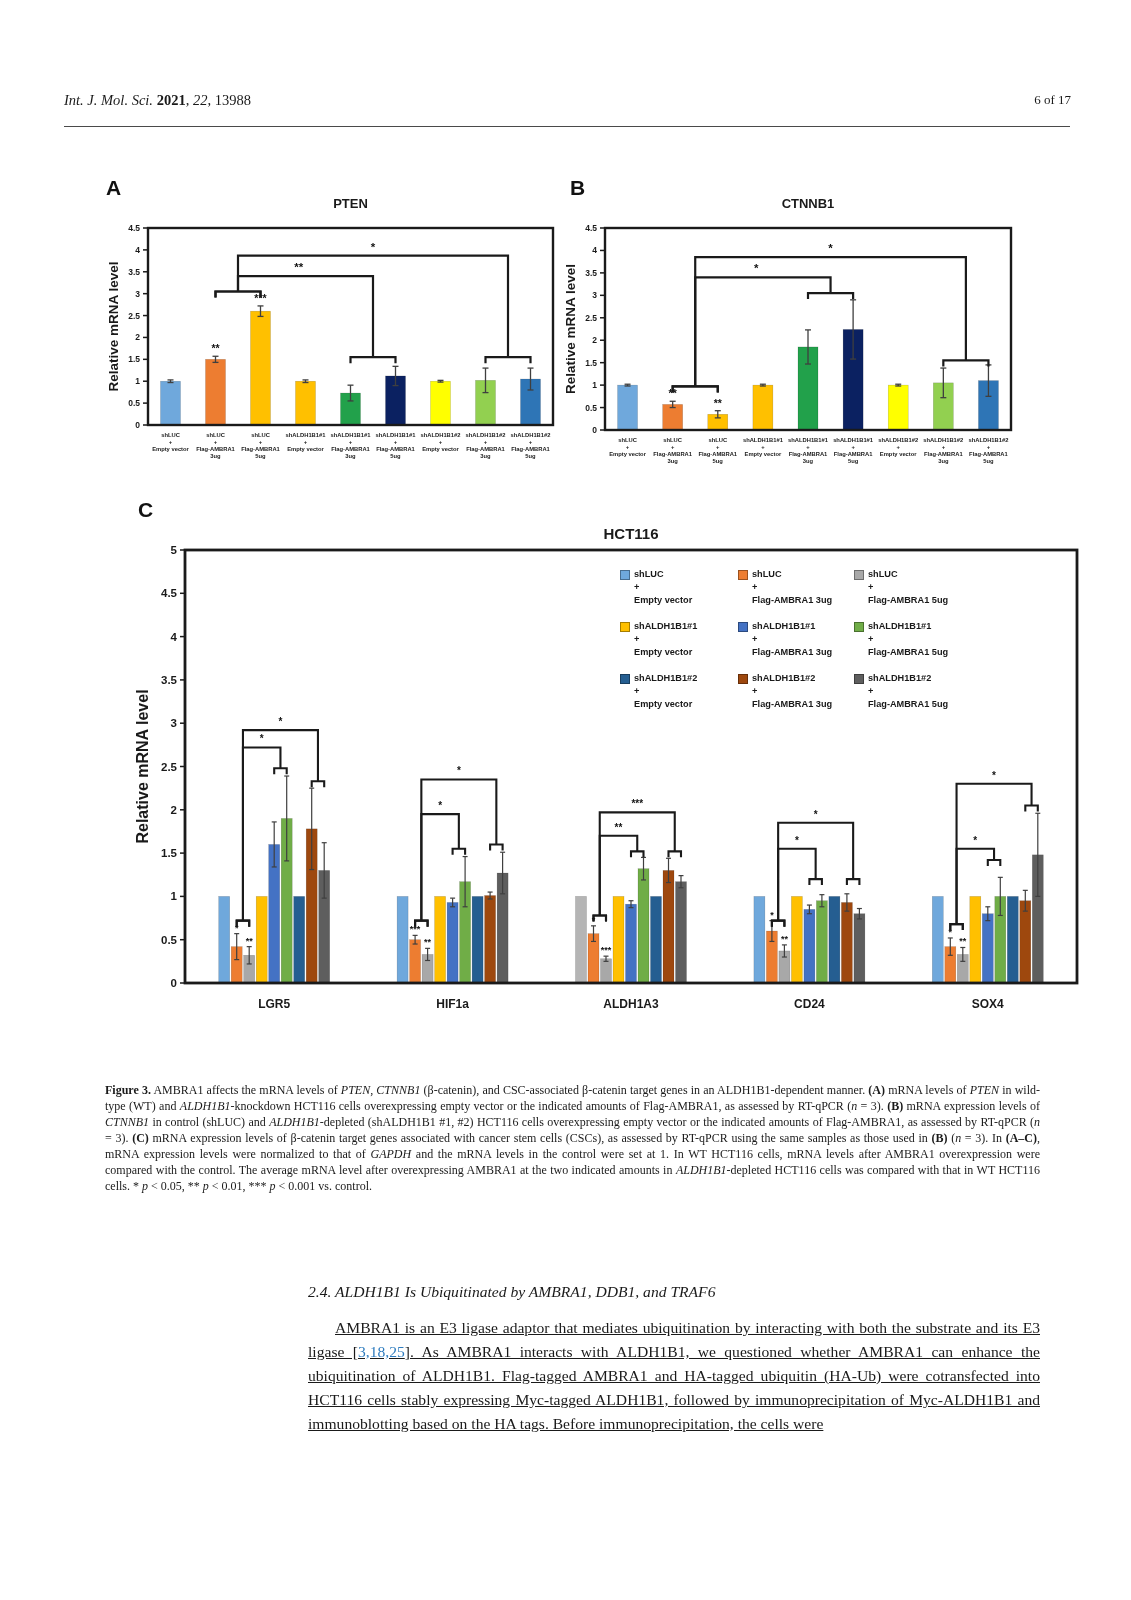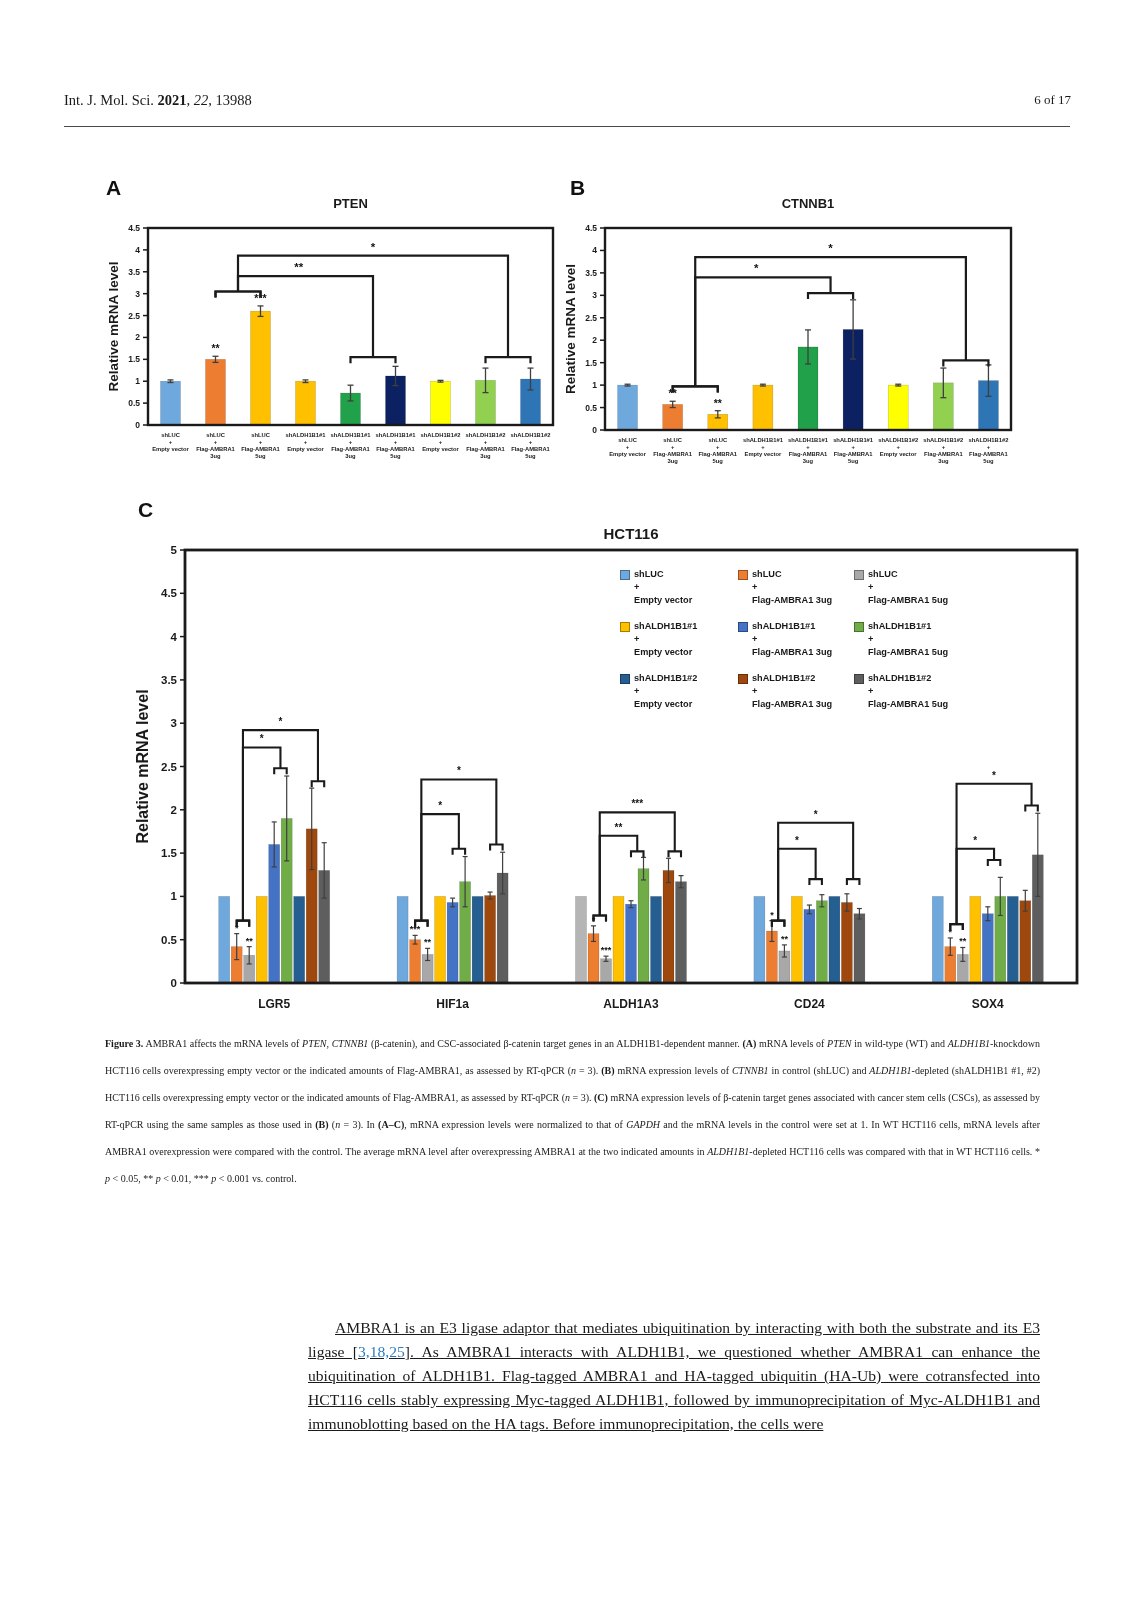--- a/index.html
+++ b/index.html
@@ -8,31 +8,31 @@
   .hdr-left{position:absolute;left:64px;top:92px;font-size:14.5px;}
   .hdr-right{position:absolute;right:60px;top:92px;font-size:13px;}
   .hdr-rule{position:absolute;left:64px;top:126px;width:1006px;height:0;border-top:1.6px solid #4a4a4a;}
   .panel-letter{position:absolute;font-family:"Liberation Sans", sans-serif;font-weight:bold;font-size:21px;color:#111;}
   .chart-svg{position:absolute;}
   .legendC{position:absolute;left:620px;top:568px;width:470px;display:grid;
            grid-template-columns:118px 116px 160px;row-gap:13px;
            font-family:"Liberation Sans", sans-serif;font-size:9.2px;font-weight:bold;color:#1a1a1a;}
   .lg-entry{display:flex;align-items:flex-start;line-height:13px;}
   .lg-swatch{width:8px;height:8px;margin:2px 4px 0 0;flex:0 0 auto;border:1px solid rgba(0,0,0,.35);}
-  .caption{position:absolute;left:105px;top:1030px;width:935px;font-size:10px;line-height:27px;text-align:justify;}
+  .caption{position:absolute;left:105px;top:1082px;width:935px;font-size:12px;line-height:16px;text-align:justify;}
   .sec-heading{position:absolute;left:308px;top:1283px;width:732px;font-size:15.6px;font-style:italic;}
   .body-par{position:absolute;left:308px;top:1316px;width:732px;font-size:15.6px;line-height:23.9px;
             text-align:justify;text-indent:27px;text-decoration:underline;}
 </style>
 </head>
 <body>
 
 <div class="page">
 
-  <div class="hdr-left rich"><span style="">Int. J. Mol. Sci. </span><span style="font-weight: bold;">2021</span><span>, </span><span style="font-style: italic;">22</span><span>, 13988</span></div>
+  <div class="hdr-left rich"><span style="font-style: italic;">Int. J. Mol. Sci. </span><span style="font-weight: bold;">2021</span><span>, </span><span style="font-style: italic;">22</span><span>, 13988</span></div>
   <div class="hdr-right">6 of 17</div>
   <div class="hdr-rule"></div>
 
   <div class="panel-letter" style="left:106px;top:176px;">A</div>
   <div class="panel-letter" style="left:570px;top:176px;">B</div>
   <div class="panel-letter" style="left:138px;top:498px;">C</div>
 
   <svg id="chartA" class="chart-svg" style="left:100px;top:172px;" width="470" height="318">
       <text x="250.5" y="36" text-anchor="middle" font-size="13" font-weight="bold" font-family="Liberation Sans, sans-serif" fill="#1a1a1a">PTEN</text>
       <text x="18" y="154.5" text-anchor="middle" font-size="13.5" font-weight="bold" font-family="Liberation Sans, sans-serif" fill="#1a1a1a" transform="rotate(-90 18 154.5)">Relative mRNA level</text>
@@ -453,16 +453,17 @@
         <div>
           <div>shALDH1B1#2</div>
           <div>+</div>
           <div>Flag-AMBRA1 5ug</div>
         </div>
       </div>
     </div>
 
   <div class="caption rich"><span style="font-weight: bold;">Figure 3.</span><span> AMBRA1 affects the mRNA levels of </span><span style="font-style: italic;">PTEN</span><span>, </span><span style="font-style: italic;">CTNNB1</span><span> (β-catenin), and CSC-associated β-catenin target genes in an ALDH1B1-dependent manner. </span><span style="font-weight: bold;">(A)</span><span> mRNA levels of </span><span style="font-style: italic;">PTEN</span><span> in wild-type (WT) and </span><span style="font-style: italic;">ALDH1B1</span><span>-knockdown HCT116 cells overexpressing empty vector or the indicated amounts of Flag-AMBRA1, as assessed by RT-qPCR (</span><span style="font-style: italic;">n</span><span> = 3). </span><span style="font-weight: bold;">(B)</span><span> mRNA expression levels of </span><span style="font-style: italic;">CTNNB1</span><span> in control (shLUC) and </span><span style="font-style: italic;">ALDH1B1</span><span>-depleted (shALDH1B1 #1, #2) HCT116 cells overexpressing empty vector or the indicated amounts of Flag-AMBRA1, as assessed by RT-qPCR (</span><span style="font-style: italic;">n</span><span> = 3). </span><span style="font-weight: bold;">(C)</span><span> mRNA expression levels of β-catenin target genes associated with cancer stem cells (CSCs), as assessed by RT-qPCR using the same samples as those used in </span><span style="font-weight: bold;">(B)</span><span> (</span><span style="font-style: italic;">n</span><span> = 3). In </span><span style="font-weight: bold;">(A–C)</span><span>, mRNA expression levels were normalized to that of </span><span style="font-style: italic;">GAPDH</span><span> and the mRNA levels in the control were set at 1. In WT HCT116 cells, mRNA levels after AMBRA1 overexpression were compared with the control. The average mRNA level after overexpressing AMBRA1 at the two indicated amounts in </span><span style="font-style: italic;">ALDH1B1</span><span>-depleted HCT116 cells was compared with that in WT HCT116 cells. * </span><span style="font-style: italic;">p</span><span> &lt; 0.05, ** </span><span style="font-style: italic;">p</span><span> &lt; 0.01, *** </span><span style="font-style: italic;">p</span><span> &lt; 0.001 vs. control.</span></div>
 
+  <div class="sec-heading">2.4. ALDH1B1 Is Ubiquitinated by AMBRA1, DDB1, and TRAF6</div>
 
   <div class="body-par rich"><span>AMBRA1 is an E3 ligase adaptor that mediates ubiquitination by interacting with both the substrate and its E3 ligase [</span><span style="color: rgb(46, 124, 191);">3,18,25</span><span>]. As AMBRA1 interacts with ALDH1B1, we questioned whether AMBRA1 can enhance the ubiquitination of ALDH1B1. Flag-tagged AMBRA1 and HA-tagged ubiquitin (HA-Ub) were cotransfected into HCT116 cells stably expressing Myc-tagged ALDH1B1, followed by immunoprecipitation of Myc-ALDH1B1 and immunoblotting based on the HA tags. Before immunoprecipitation, the cells were</span></div>
 
 </div>
 
 </body></html>

